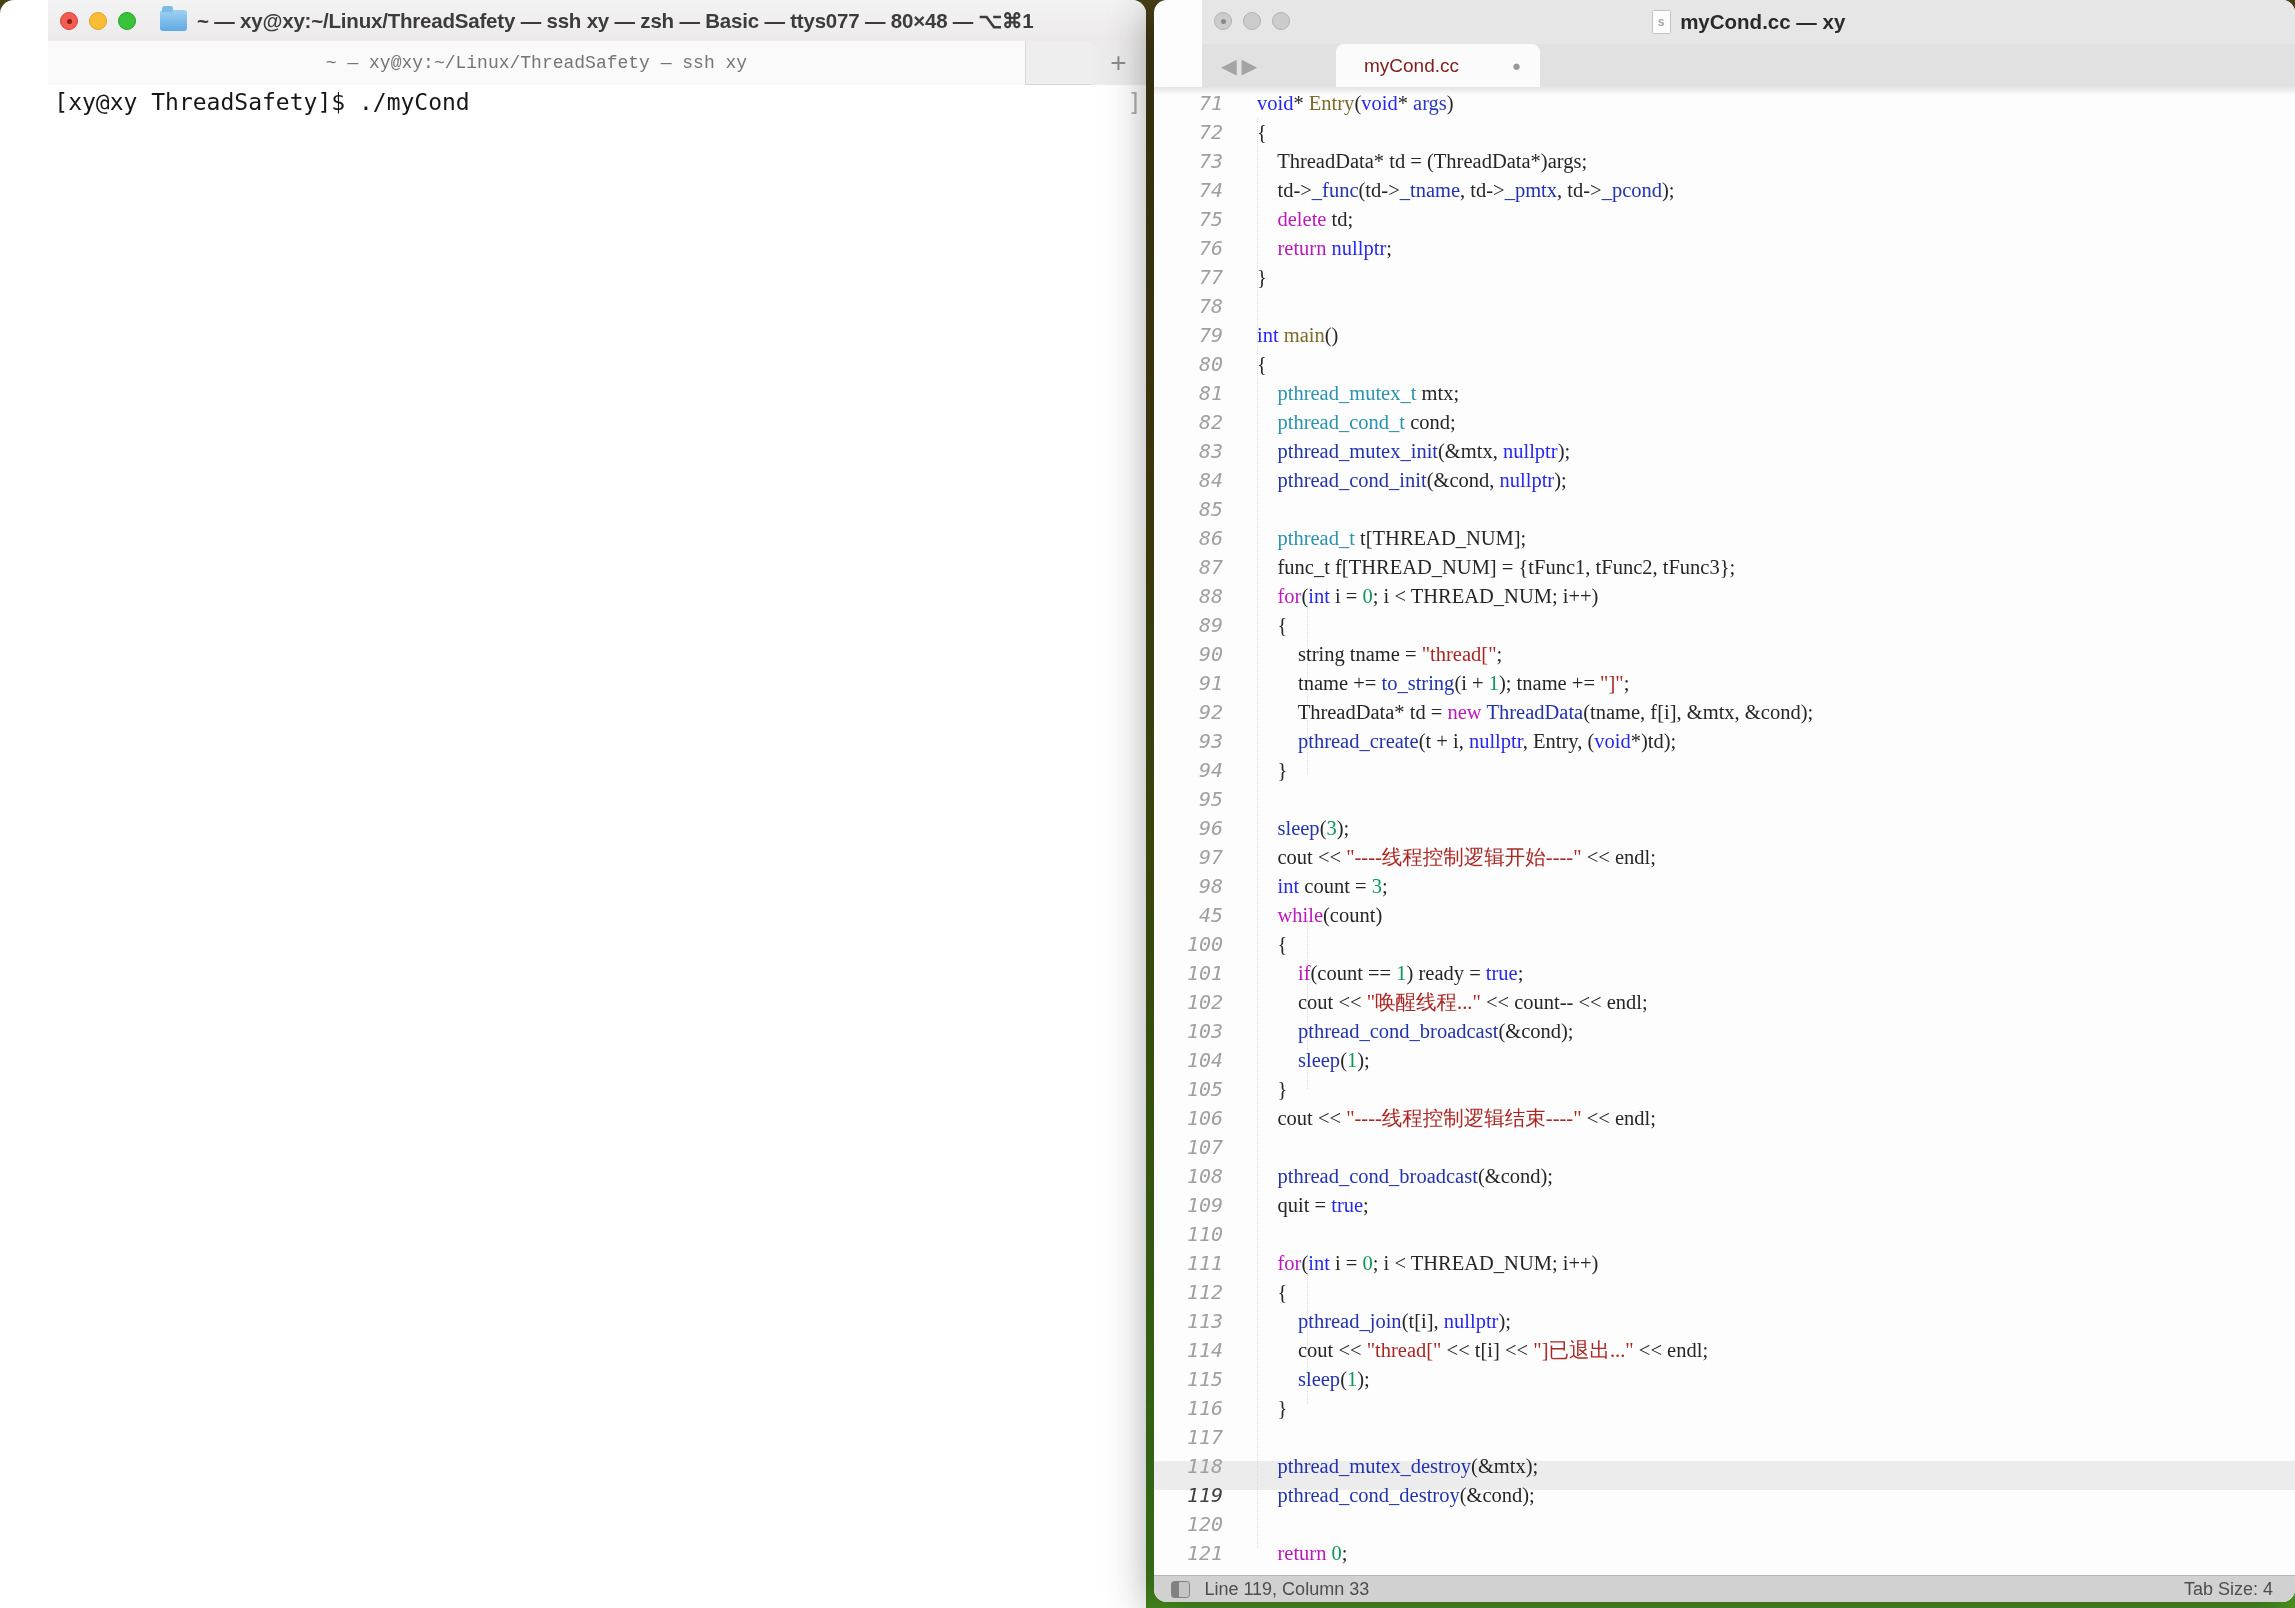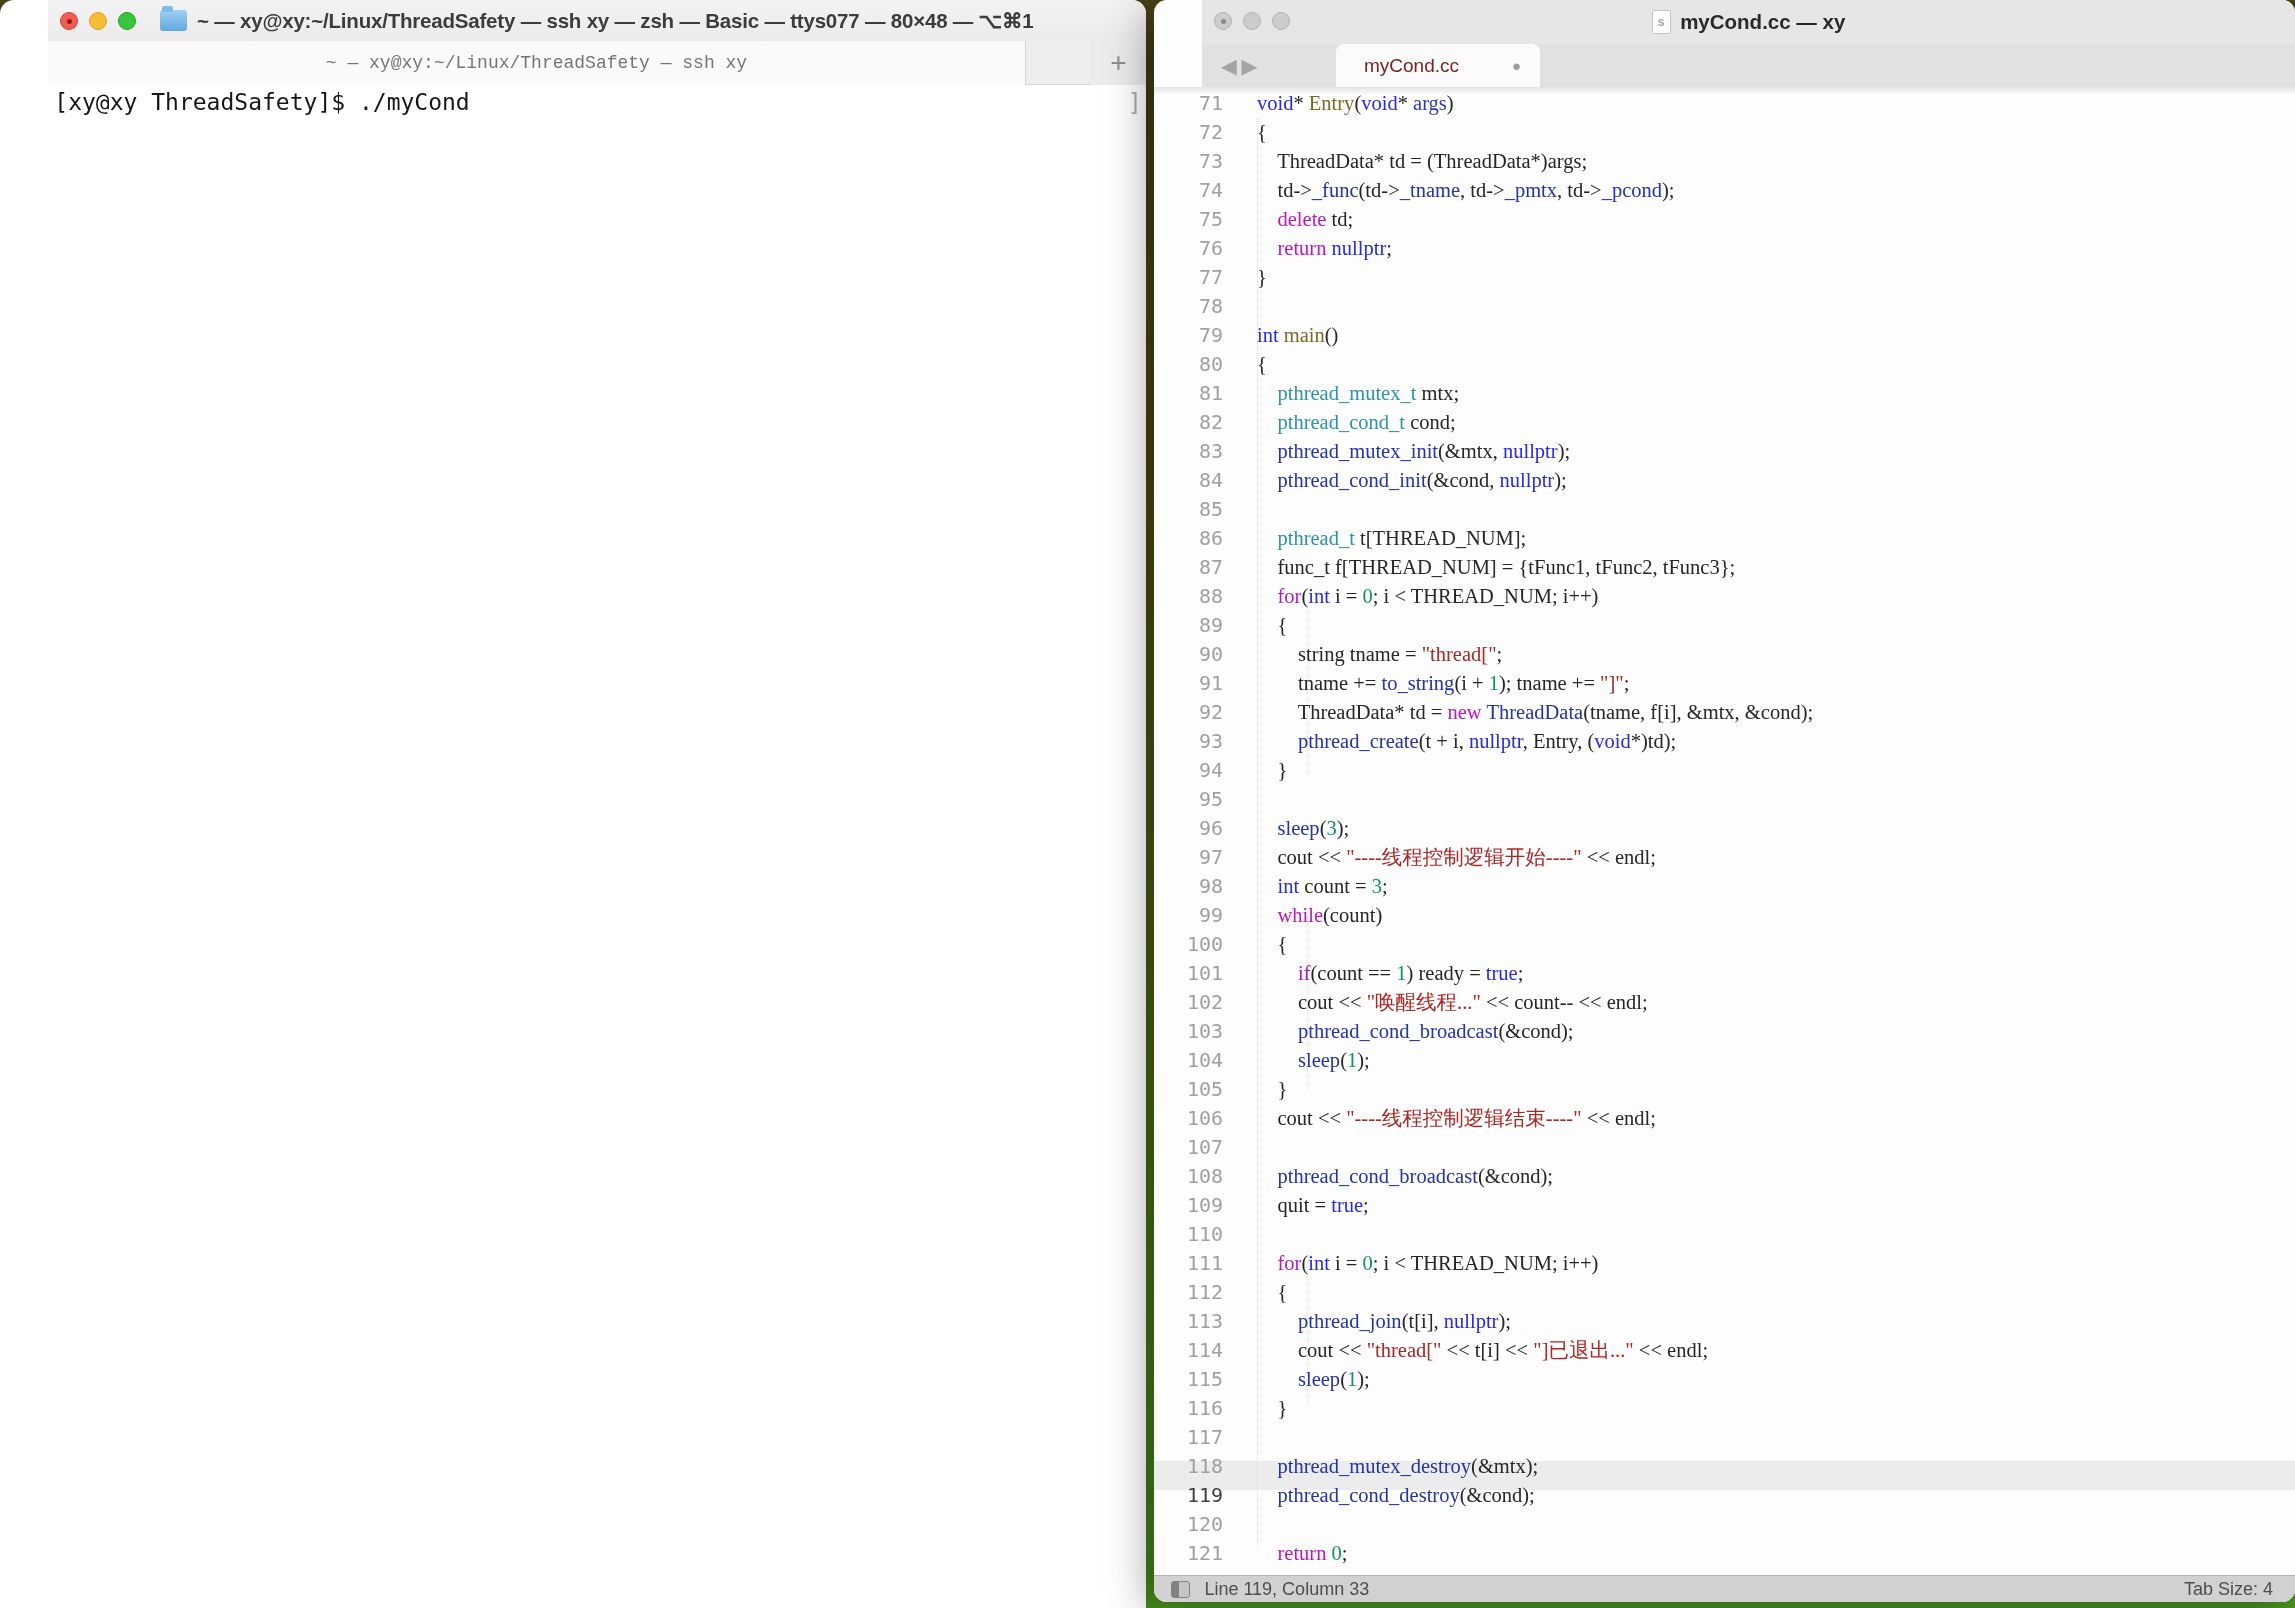--- a/index.html
+++ b/index.html
@@ -39,21 +39,21 @@
   .ed-title { display:flex; align-items:center; gap:9.5px; font-size:20.5px; font-weight:700; color:#2a2a2a; }
   .doc-icon { width:19px; height:24px; background:#fcfcfc; border:0.8px solid #c4c3c3; border-radius:1.6px; position:relative; display:flex; align-items:center; justify-content:center; font-size:12px; color:#a7a6a6; font-weight:700; }
   .ed-tabbar { height:43px; background:#e2e1e1; position:relative; }
   .nav-arrows { position:absolute; left:19px; top:0; height:43px; display:flex; align-items:center; gap:4.7px; font-size:20.5px; color:#a5a4a4; }
   .ed-tab { position:absolute; left:134px; top:0; width:204px; height:43px; background:#fbfbfb; border-radius:8px 8px 0 0; display:flex; align-items:center; }
   .ed-tab-label { padding-left:28px; font-size:19px; color:#7f1d1d; }
   .modified-dot { position:absolute; right:19px; font-size:15px; color:#9a9999; }
   .code-area { position:absolute; left:0; top:87px; width:1141px; height:1488px; background:#fdfdfd; overflow:hidden; }
   .code-shadow { position:absolute; left:0; top:0; width:100%; height:8px; background:linear-gradient(rgba(0,0,0,.10),rgba(0,0,0,0)); z-index:4; }
   .active-band { position:absolute; left:0; width:100%; height:29px; background:#ececec; z-index:0; }
-  .gutter { position:absolute; left:0; top:2.4px; width:69px; text-align:right; font-family:"DejaVu Sans Mono", monospace; font-size:20px; line-height:29px; color:#a0a0a0; z-index:2; }
+  .gutter { position:absolute; left:0; top:2.4px; width:69px; text-align:right; font-family:"DejaVu Sans Mono", monospace; font-size:20px; line-height:29px; color:#a0a0a0; z-index:2;font-style:italic; }
   .gutter .gn.act { color:#3f3f3f; }
   .code-lines { position:absolute; left:103px; top:2.4px; font-family:Liberation Serif, serif; font-size:20.5px; line-height:29px; white-space:pre; z-index:2; color:#262626; }
   .cl { height:29px; }
   .guide { position:absolute; border-left:1.6px dotted #dcdcdc; z-index:1; }
   .g1 { left:103px; top:31px;   height:1430px; }
   .g2a{ left:153px; top:517px;  height:171px; }
   .g2b{ left:153px; top:831px; height:171px; }
   .g2c{ left:153px; top:1174px; height:143px; }
   .tk-k { color:var(--tk-k); } .tk-d { color:var(--tk-d); } .tk-m { color:var(--tk-m); }
   .tk-f { color:var(--tk-f);text-align:center; } .tk-t { color:var(--tk-t); } .tk-n { color:var(--tk-n); }
@@ -144,21 +144,21 @@
         <div class="gn">89</div>
         <div class="gn">90</div>
         <div class="gn">91</div>
         <div class="gn">92</div>
         <div class="gn">93</div>
         <div class="gn">94</div>
         <div class="gn">95</div>
         <div class="gn">96</div>
         <div class="gn">97</div>
         <div class="gn">98</div>
-        <div class="gn">99</div>
+        <div class="gn">45</div>
         <div class="gn">100</div>
         <div class="gn">101</div>
         <div class="gn">102</div>
         <div class="gn">103</div>
         <div class="gn">104</div>
         <div class="gn">105</div>
         <div class="gn">106</div>
         <div class="gn">107</div>
         <div class="gn">108</div>
         <div class="gn">109</div>

